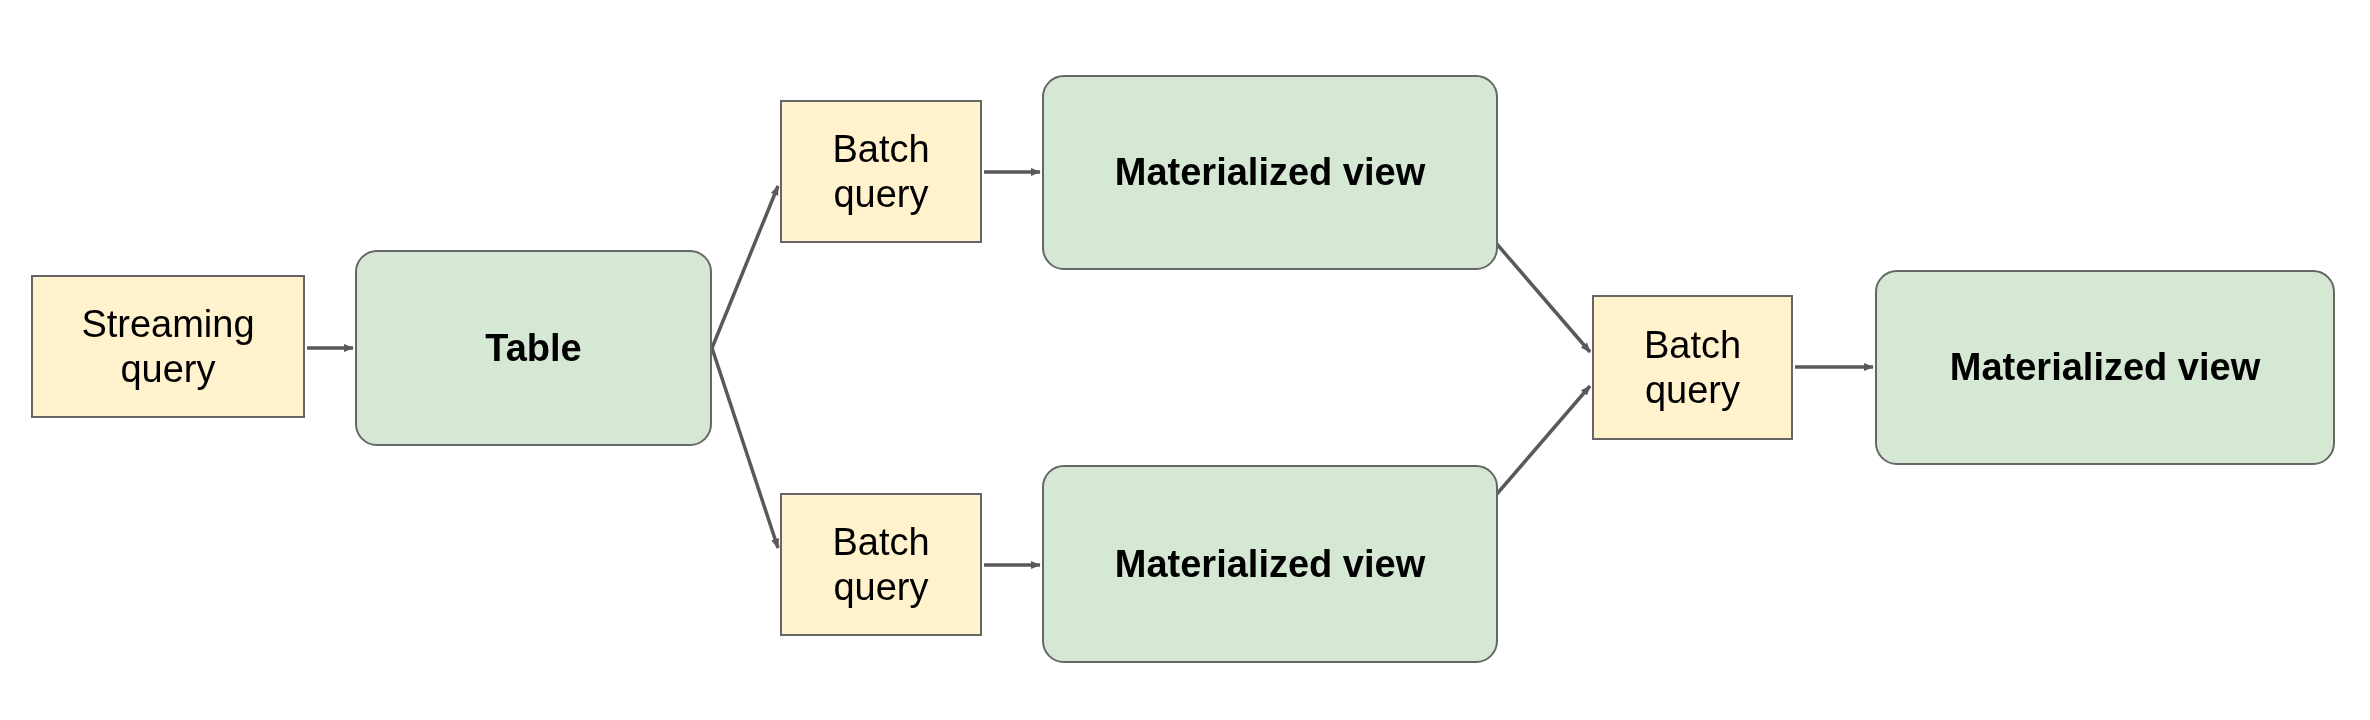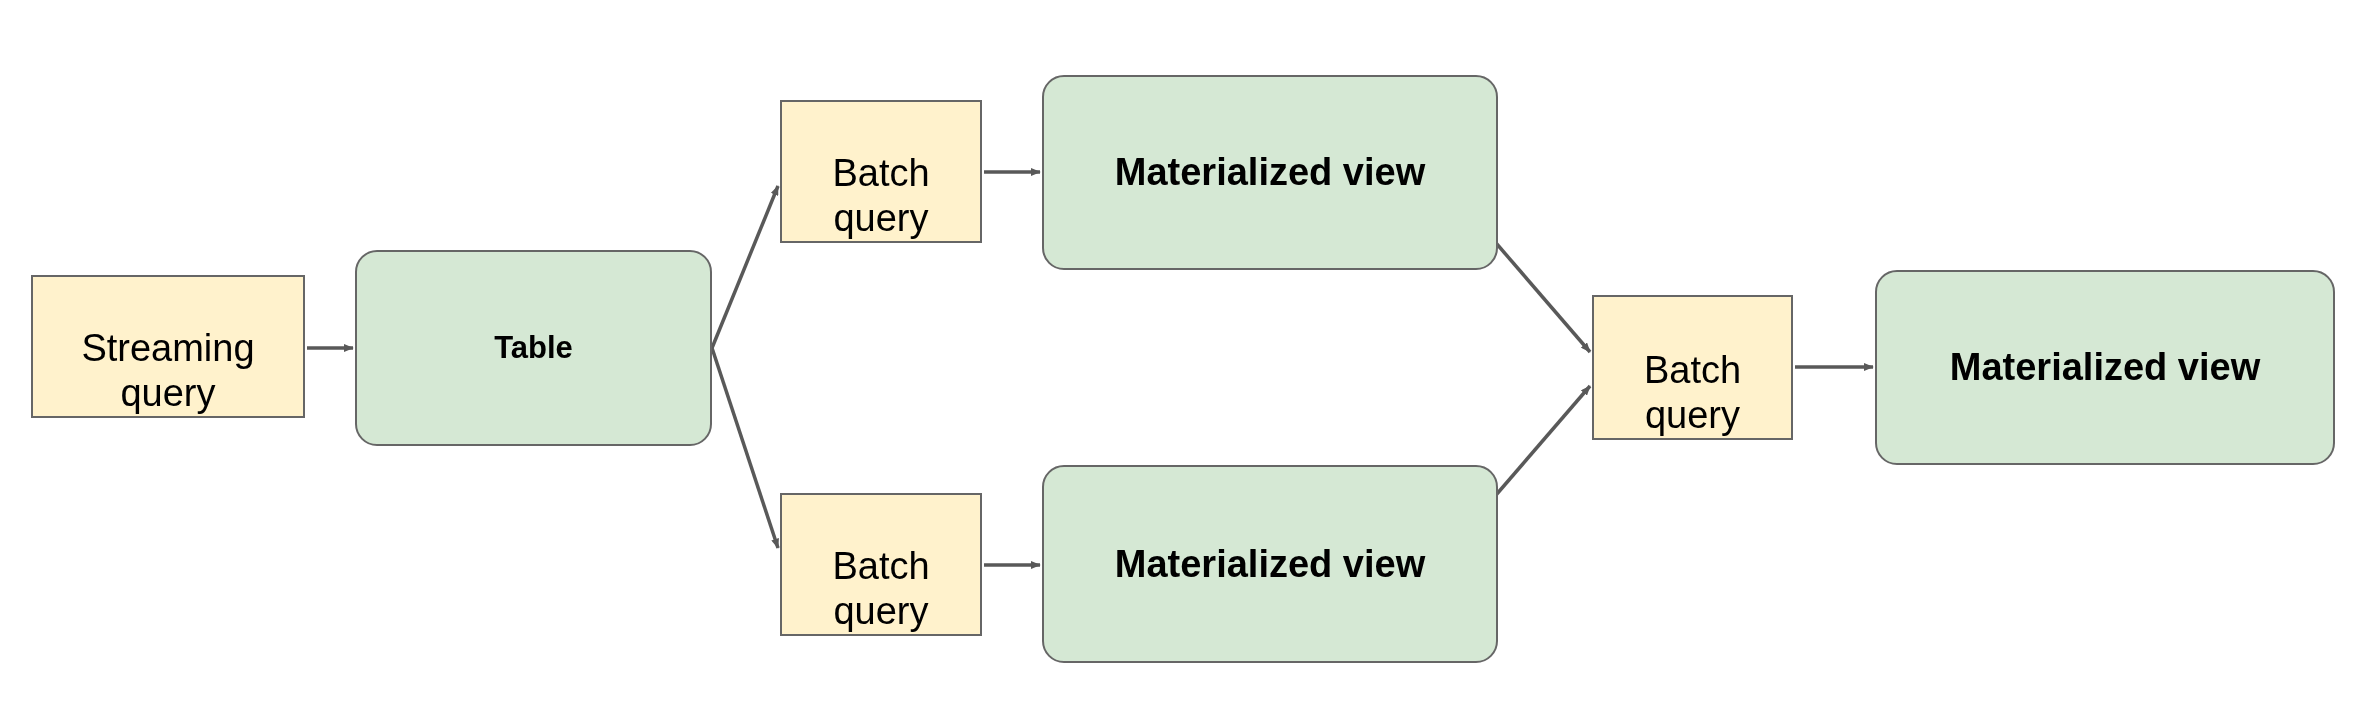--- a/index.html
+++ b/index.html
@@ -35,21 +35,20 @@
     text-align: center;
     border: 2px solid #666666;
     color: #000000;
     font-family: "Liberation Sans", sans-serif;
     line-height: 1.18;
     white-space: pre-line;
     z-index: 2;
   }
   .node-yellow {
     background: #fff2cc;
-    align-items: flex-end;
   }
   .node-green {
     background: #d5e8d4;
     border-radius: 22px;
     font-weight: bold;
   }
   .node-label {
     display: block;
     width: 100%;
     white-space: pre-line;
@@ -76,21 +75,21 @@
         <line x1="1496" y1="495" x2="1590" y2="386" marker-end="url(#arrowhead)"></line>
         <line x1="1795" y1="367" x2="1873" y2="367" marker-end="url(#arrowhead)"></line>
       </g>
   </svg>
 
   <div class="node node-yellow" style="left: 31px; top: 275px; width: 274px; height: 143px; background: rgb(255, 242, 204); border-color: rgb(102, 102, 102); color: rgb(0, 0, 0); font-size: 38px; border-radius: 0px;">
     <span class="node-label">Streaming
 query</span>
   </div>
 
-  <div class="node node-green" style="left: 355px; top: 250px; width: 357px; height: 196px; background: rgb(213, 232, 212); border-color: rgb(102, 102, 102); color: rgb(0, 0, 0); font-size: 31px; border-radius: 22px;">
+  <div class="node node-green" style="left: 355px; top: 250px; width: 357px; height: 196px; background: rgb(213, 232, 212); border-color: rgb(102, 102, 102); color: rgb(0, 0, 0); font-size: 38px; border-radius: 22px;">
     <span class="node-label">Table</span>
   </div>
 
   <div class="node node-yellow" style="left: 780px; top: 100px; width: 202px; height: 143px; background: rgb(255, 242, 204); border-color: rgb(102, 102, 102); color: rgb(0, 0, 0); font-size: 38px; border-radius: 0px;">
     <span class="node-label">Batch
 query</span>
   </div>
 
   <div class="node node-green" style="left: 1042px; top: 75px; width: 456px; height: 195px; background: rgb(213, 232, 212); border-color: rgb(102, 102, 102); color: rgb(0, 0, 0); font-size: 38px; border-radius: 22px;">
     <span class="node-label">Materialized view</span>

